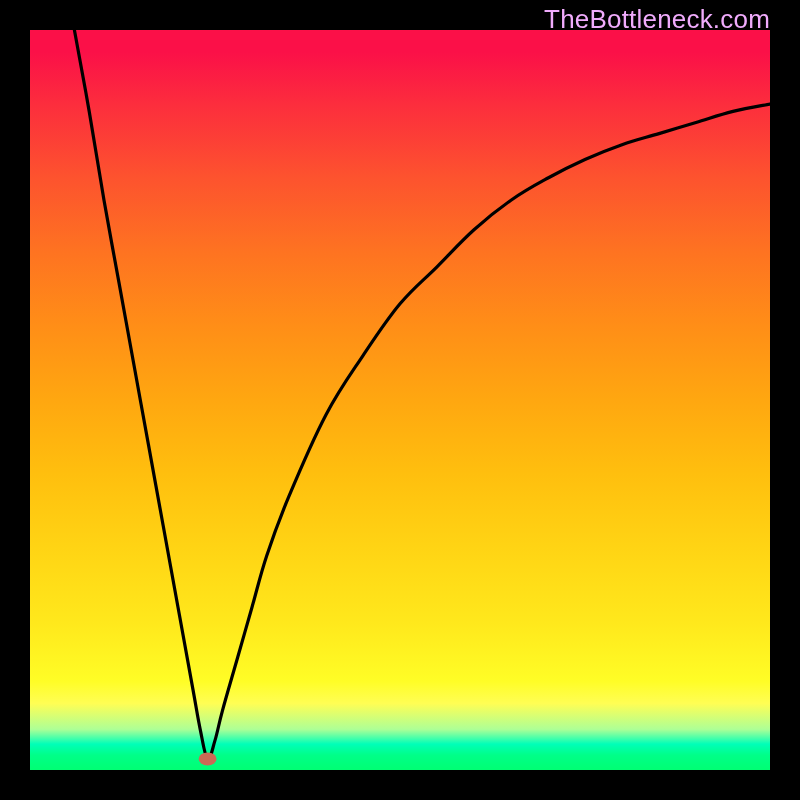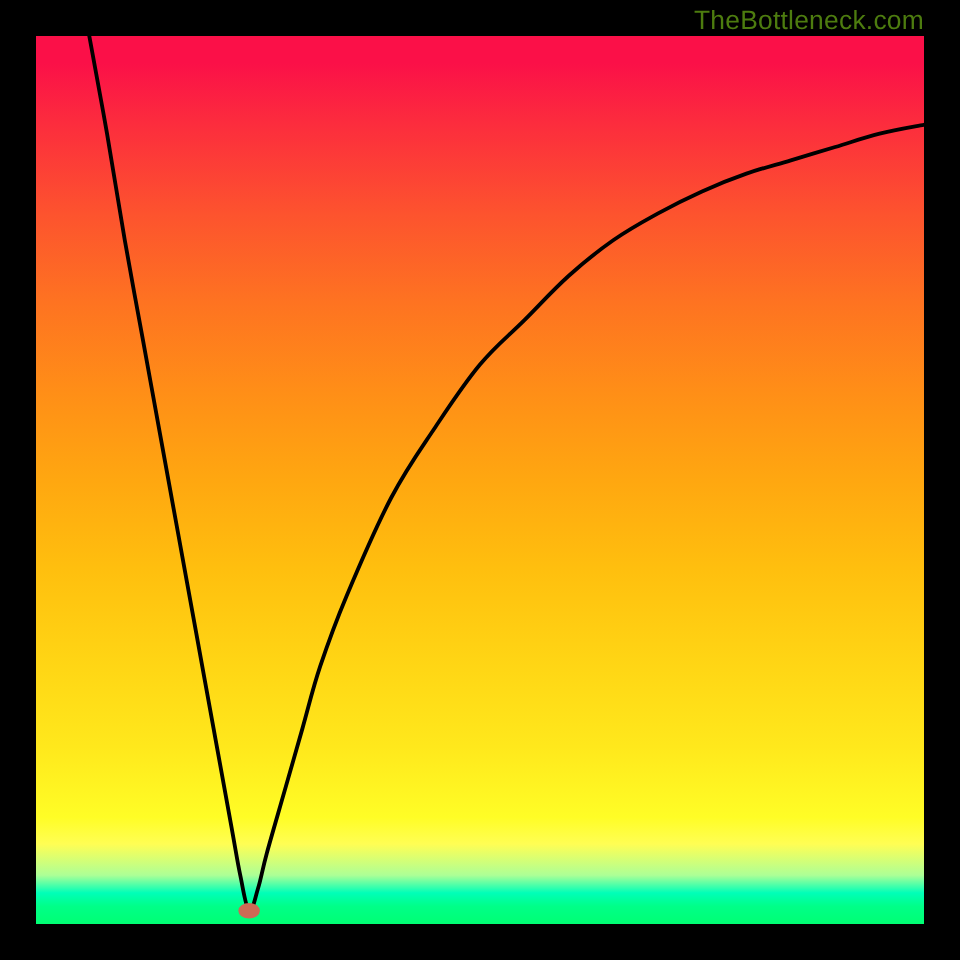--- a/index.html
+++ b/index.html
@@ -56,22 +56,22 @@
     position: absolute;
     top: 0;
     left: 0;
     width: 740px;
     height: 740px;
   }
   .watermark {
     position: absolute;
     top: 4px;
     right: 30px;
-    color: #4d7c0f;
-    font-size: 22px;
+    color: #f0abfc;
+    font-size: 26px;
     font-weight: 400;
     letter-spacing: 0.2px;
   }
 </style>
 </head>
 <body>
 
 <div class="frame">
 
   <div class="watermark">TheBottleneck.com</div>

